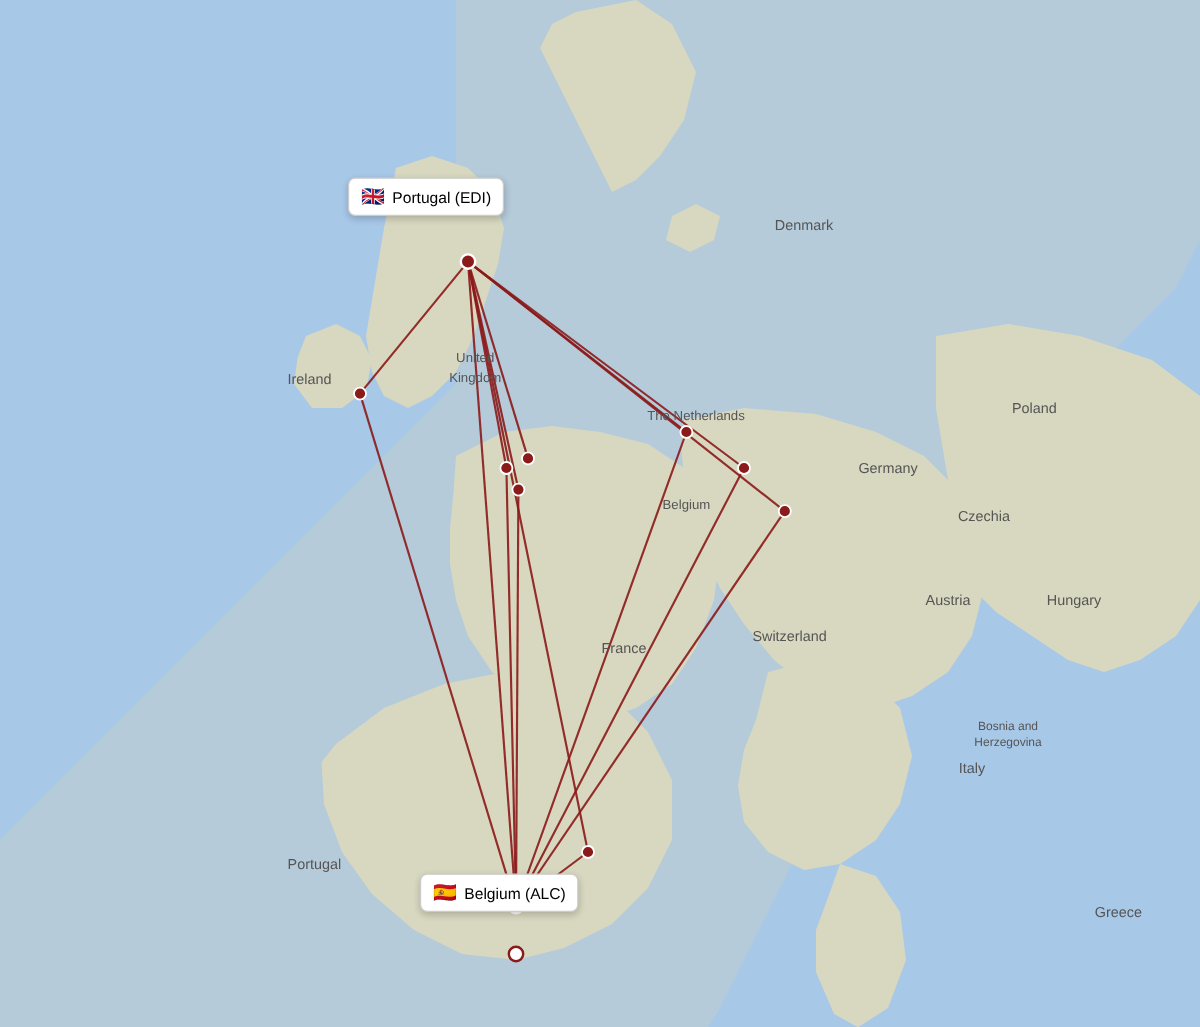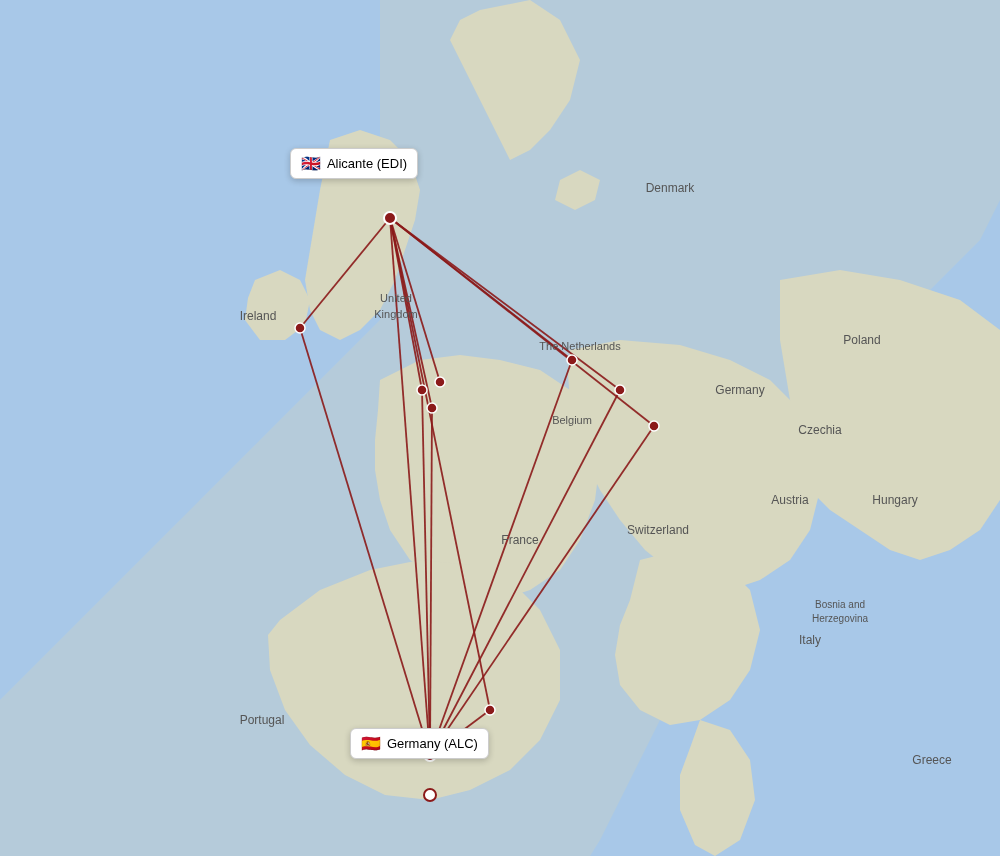--- a/index.html
+++ b/index.html
@@ -157,20 +157,20 @@
     <text x="396" y="318" font-size="11" fill="#555" font-family="Arial" text-anchor="middle">Kingdom</text>
     <text x="262" y="724" font-size="12" fill="#555" font-family="Arial" text-anchor="middle">Portugal</text>
     <text x="810" y="644" font-size="12" fill="#555" font-family="Arial" text-anchor="middle">Italy</text>
     <text x="840" y="608" font-size="10" fill="#555" font-family="Arial" text-anchor="middle">Bosnia and</text>
     <text x="840" y="622" font-size="10" fill="#555" font-family="Arial" text-anchor="middle">Herzegovina</text>
     <text x="932" y="764" font-size="12" fill="#555" font-family="Arial" text-anchor="middle">Greece</text>
   </svg>
 
   <div class="airport-label" id="edinburgh-label">
     <span class="flag">🇬🇧</span>
-    <span>Alicante (EDI)</span>
+    <span>Portugal (EDI)</span>
   </div>
 
   <div class="airport-label" id="alicante-label">
     <span class="flag">🇪🇸</span>
-    <span>Germany (ALC)</span>
+    <span>Belgium (ALC)</span>
   </div>
 </div>
 
 </body></html>

